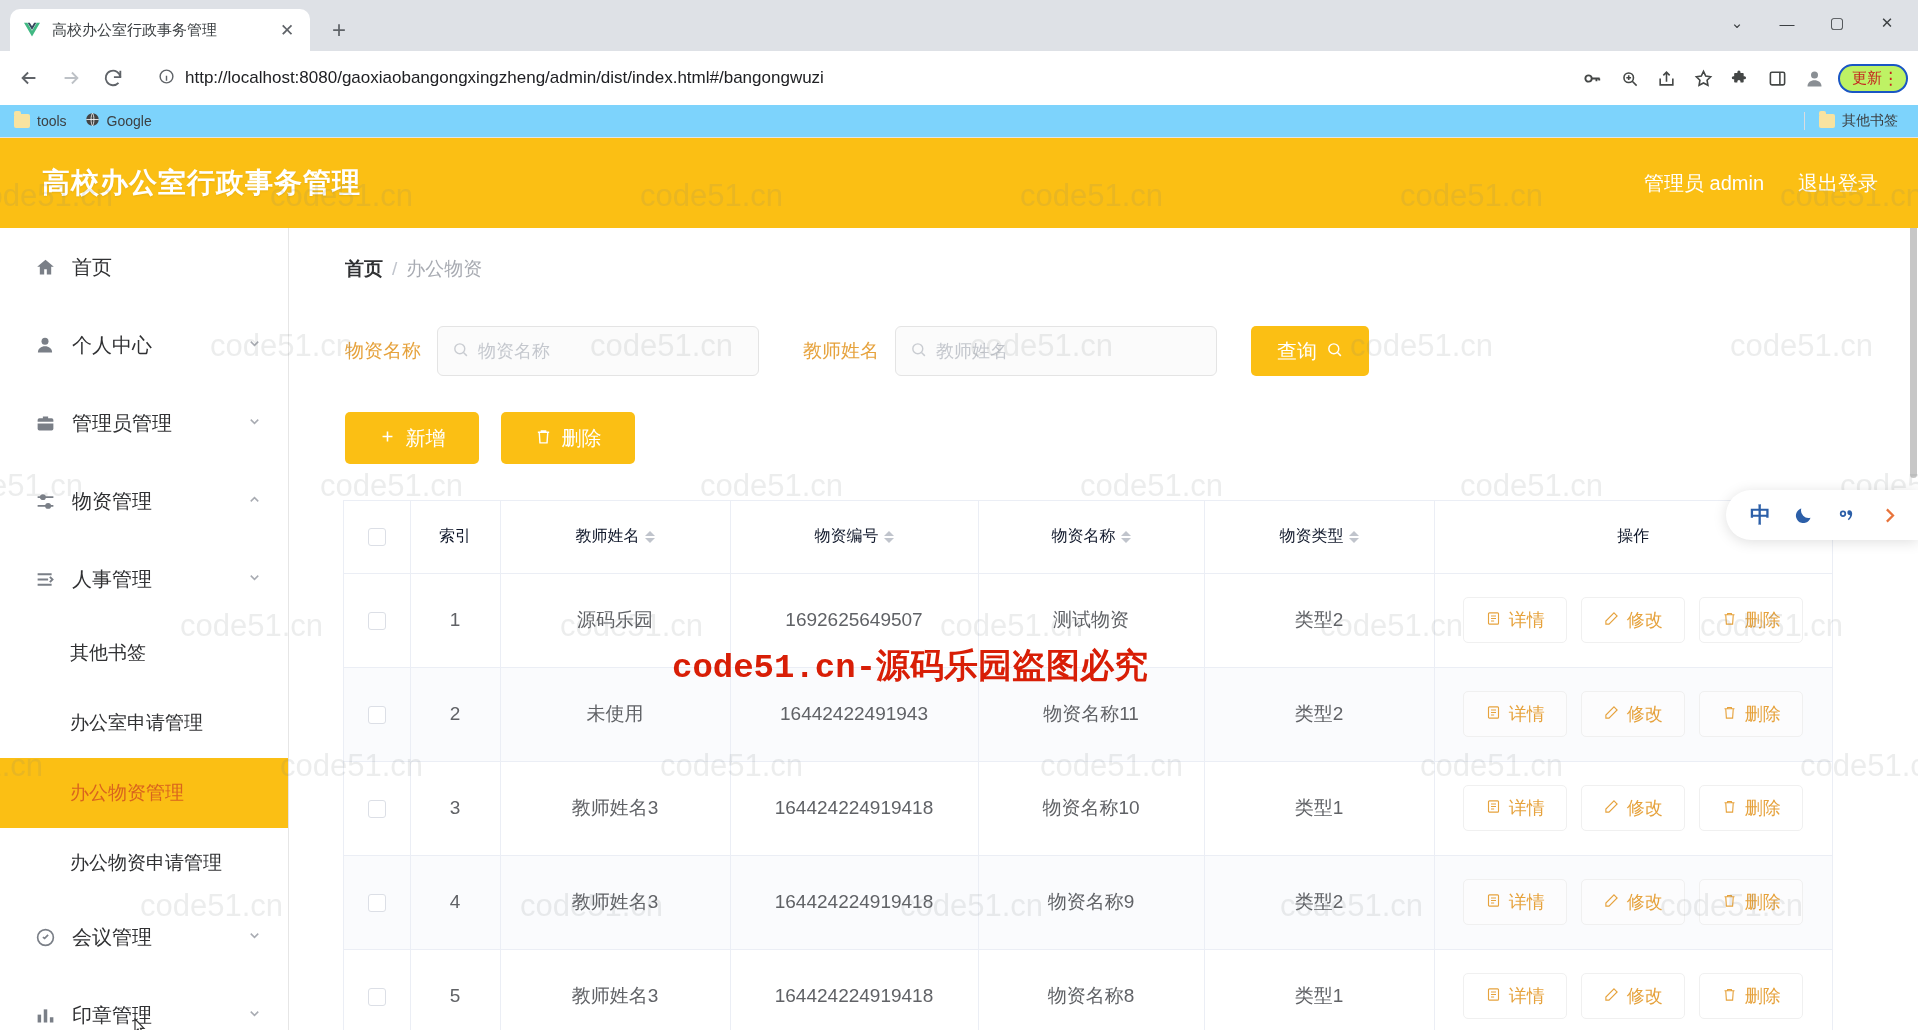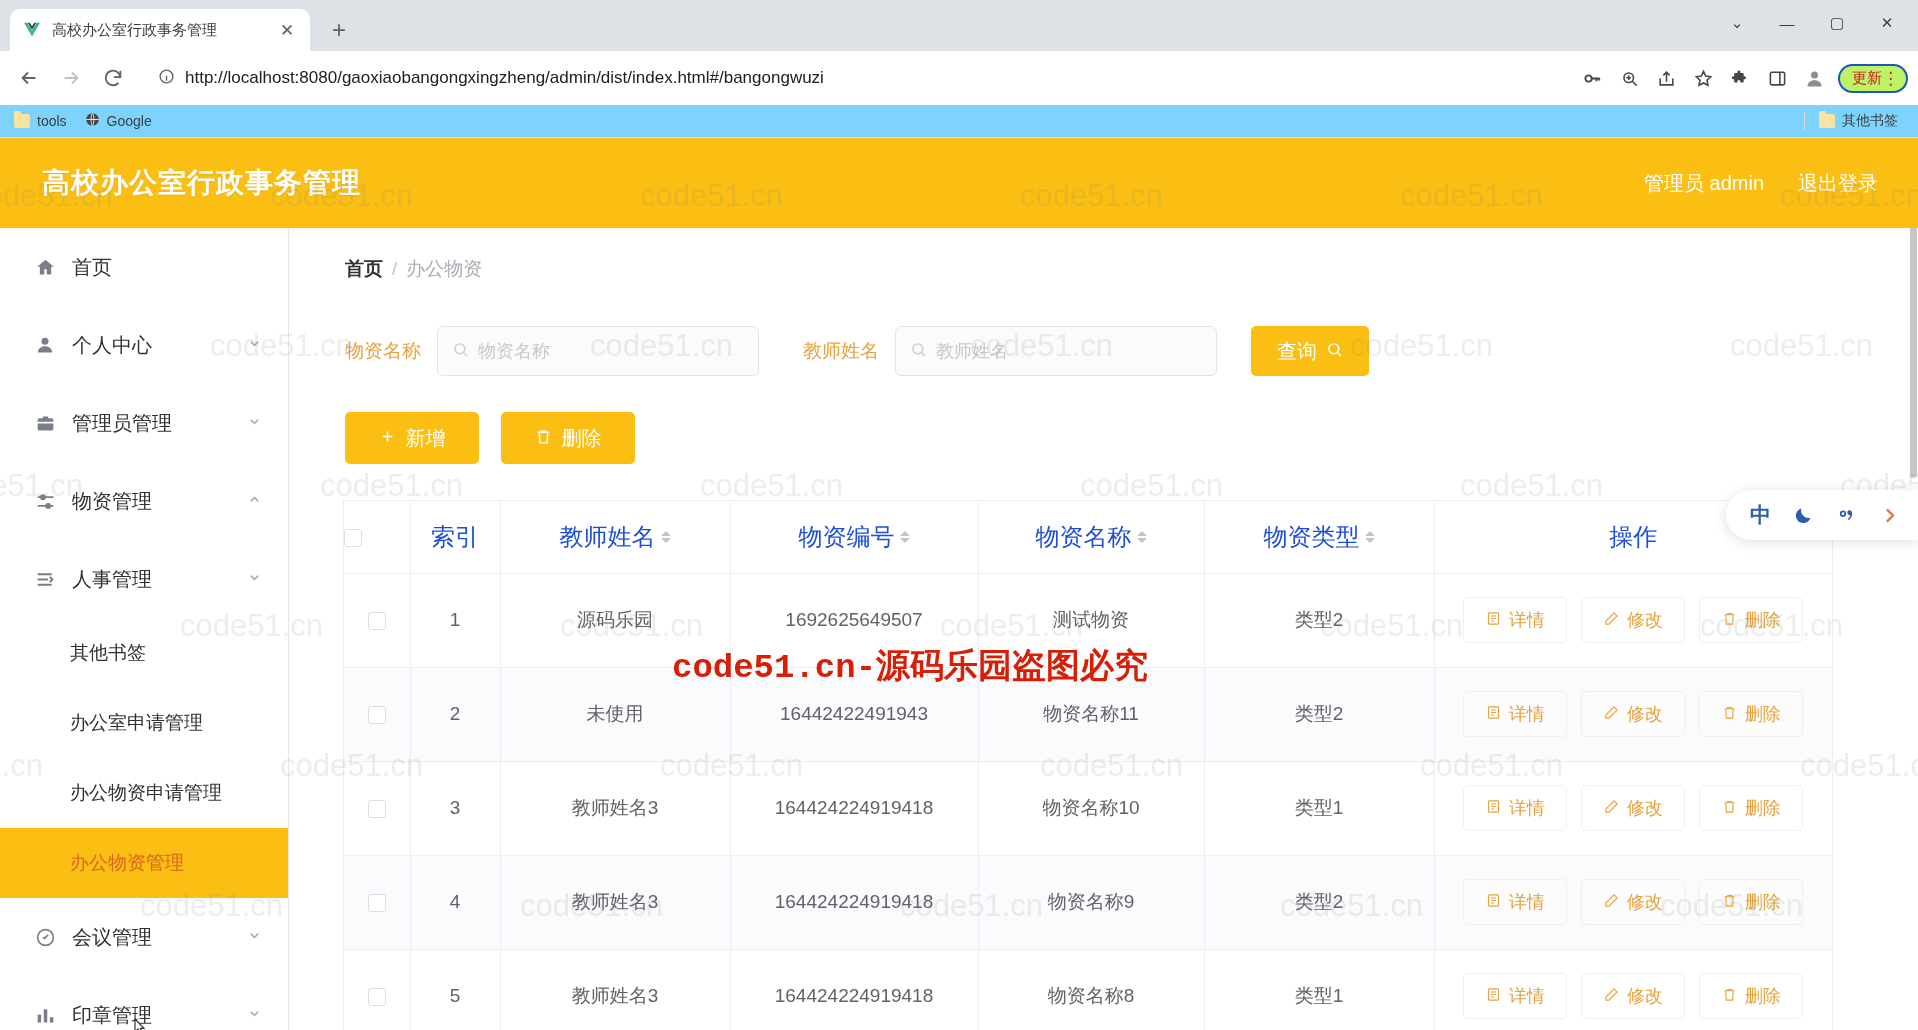--- a/index.html
+++ b/index.html
@@ -323,26 +323,26 @@
     margin: 36px 0 0 54px;
     width: 1490px;
     border: 1px solid #ebeef5;
     border-bottom: none;
     overflow: hidden;
   }
   table { border-collapse: collapse; width: 100%; table-layout: fixed; }
   thead th {
     height: 72px;
     background: #fff;
-    font-size: 24px;
+    font-size: 16px;
     font-weight: normal;
-    color: #1d4ed8;
+    color: #0f172a;
     border-bottom: 1px solid #ebeef5;
     border-right: 1px solid #ebeef5;
-    text-align: left;
+    text-align: center;
     vertical-align: middle;
     position: relative;
   }
   thead th:last-child { border-right: none; }
   .th-inner { display: flex; align-items: center; justify-content: center; gap: 5px; }
   .sort-caret { display: inline-flex; flex-direction: column; gap: 2px; }
   .sort-caret i {
     width: 0; height: 0;
     border-left: 5px solid transparent;
     border-right: 5px solid transparent;
@@ -639,25 +639,25 @@
             </svg>
         </span>
       </div>
 
       <div class="nav-sub">
         <span>其他书签</span>
       </div>
       <div class="nav-sub">
         <span>办公室申请管理</span>
       </div>
+      <div class="nav-sub active">
+        <span>办公物资管理</span>
+      </div>
       <div class="nav-sub">
         <span>办公物资申请管理</span>
-      </div>
-      <div class="nav-sub active">
-        <span>办公物资管理</span>
       </div>
 
       <div class="nav-item">
         <span class="nav-ico">
           <svg width="21" height="21" viewBox="0 0 24 24" fill="none" stroke="currentColor" stroke-width="1.9">
               <circle cx="12" cy="12" r="9"></circle>
               <path d="M15 9l-4 4-2-1.5"></path>
             </svg>
         </span>
         <span class="nav-label">会议管理</span>

